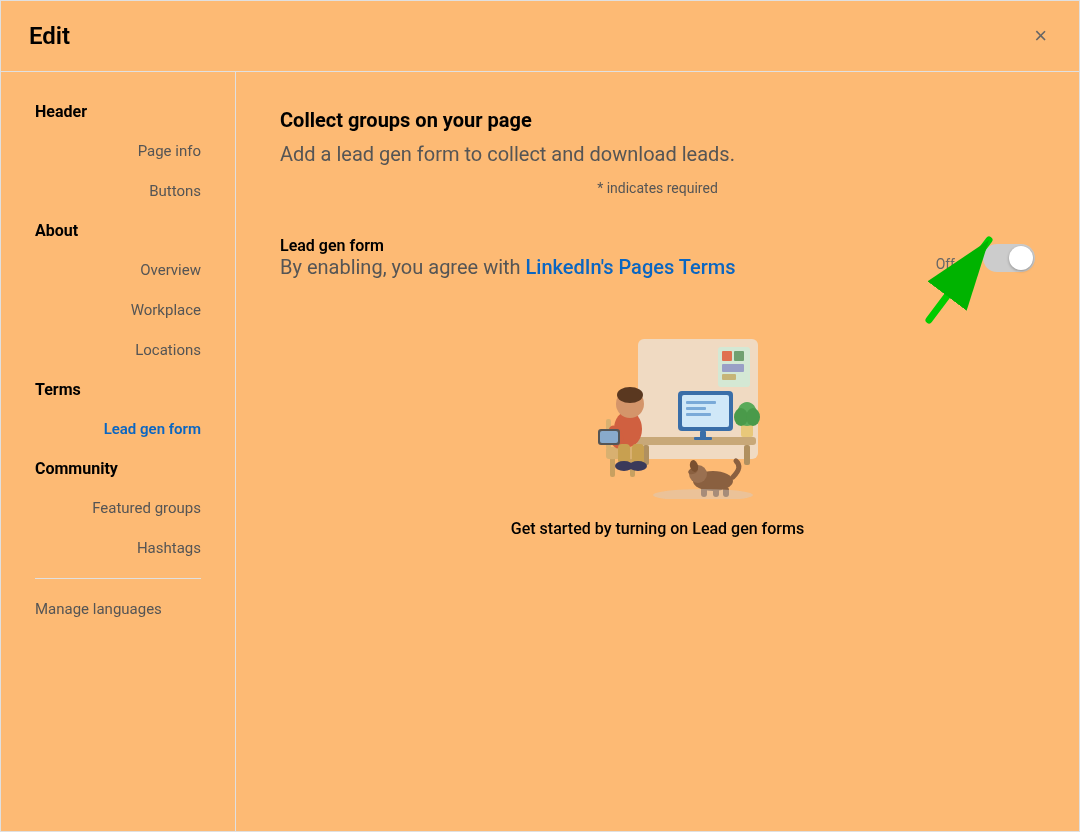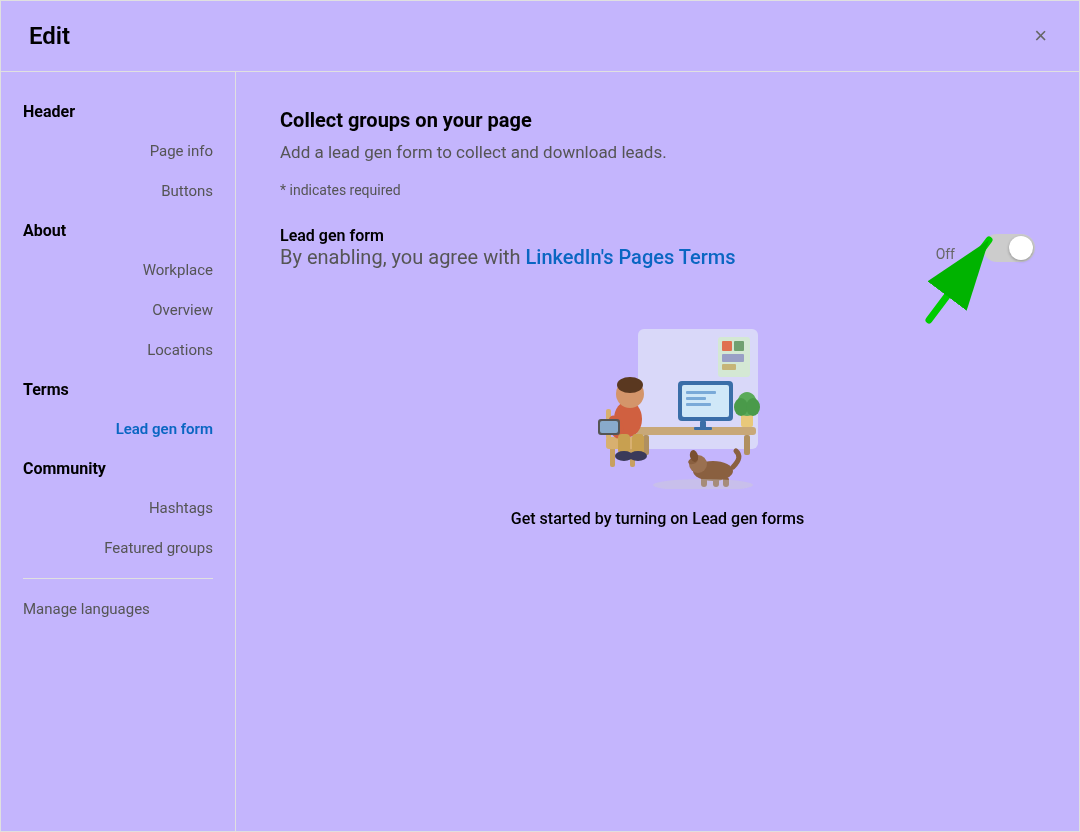--- a/index.html
+++ b/index.html
@@ -7,21 +7,21 @@
       font-family: -apple-system, BlinkMacSystemFont, 'Segoe UI', Roboto, Arial, sans-serif;
       background: #fff;
       width: 1080px;
       height: 832px;
       overflow: hidden;
     }
 
     .modal {
       width: 1080px;
       height: 832px;
-      background: #c4b5fd;
+      background: #fdba74;
       display: flex;
       flex-direction: column;
       border: 1px solid #e0e0e0;
     }
 
     .modal-header {
       display: flex;
       justify-content: space-between;
       align-items: center;
       padding: 20px 28px;
@@ -46,21 +46,21 @@
 
     .modal-body {
       display: flex;
       flex: 1;
       overflow: hidden;
     }
 
     .sidebar {
       width: 235px;
       border-right: 1px solid #e0e0e0;
-      padding: 20px 0;
+      padding: 20px 12px;
       overflow-y: auto;
       flex-shrink: 0;
     }
 
     .sidebar-section-header {
       font-size: 16px;
       font-weight: 700;
       color: #000;
       padding: 10px 22px;
     }
@@ -99,29 +99,30 @@
     }
 
     .section-title {
       font-size: 20px;
       font-weight: 700;
       color: #000;
       margin-bottom: 10px;
     }
 
     .section-desc {
-      font-size: 17px;
-      color: #555;
-      margin-bottom: 20px;
+      font-size: 20px;
+      color: #555;
+      margin-bottom: 14px;
     }
 
     .section-required {
       font-size: 14px;
       color: #555;
-      margin-bottom: 28px;
+      margin-bottom: 40px;
+      text-align: center;
     }
 
     .form-row {
       display: flex;
       align-items: center;
       justify-content: space-between;
       margin-bottom: 8px;
     }
 
     .form-label {
@@ -219,30 +220,30 @@
 
   <div class="modal-body">
 
     <div class="sidebar">
 
       <div class="sidebar-section-header">Header</div>
       <div class="sidebar-item">Page info</div>
       <div class="sidebar-item">Buttons</div>
 
       <div class="sidebar-section-header">About</div>
+      <div class="sidebar-item">Overview</div>
       <div class="sidebar-item">Workplace</div>
-      <div class="sidebar-item">Overview</div>
       <div class="sidebar-item">Locations</div>
 
       <div class="sidebar-section-header">Terms</div>
       <div class="sidebar-item active">Lead gen form</div>
 
       <div class="sidebar-section-header">Community</div>
+      <div class="sidebar-item">Featured groups</div>
       <div class="sidebar-item">Hashtags</div>
-      <div class="sidebar-item">Featured groups</div>
 
       <hr class="sidebar-divider">
       <div class="sidebar-manage">Manage languages</div>
     </div>
 
     <div class="main-content">
 
       <div class="section-title">Collect groups on your page</div>
       <div class="section-desc">Add a lead gen form to collect and download leads.</div>
       <div class="section-required">* indicates required</div>

